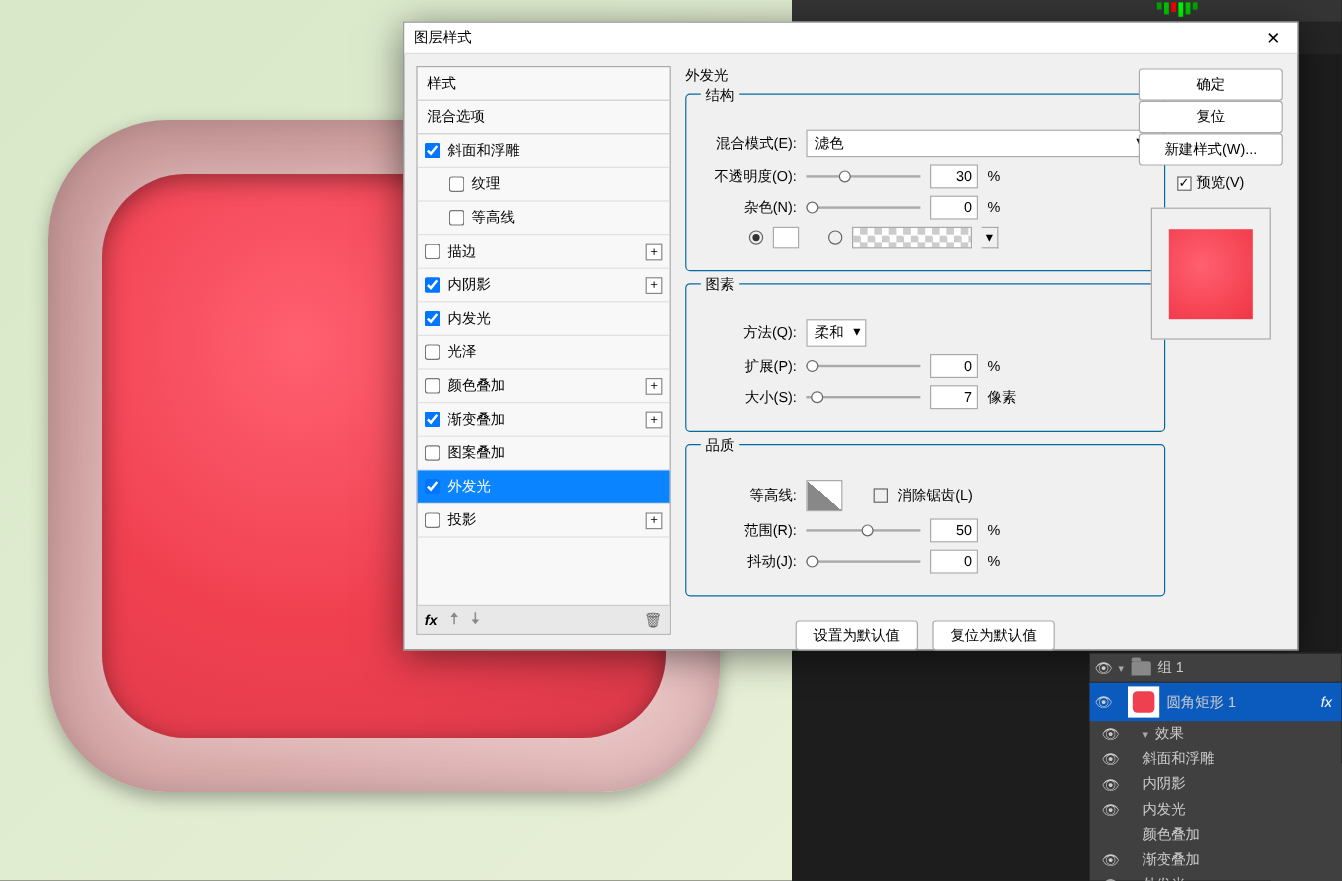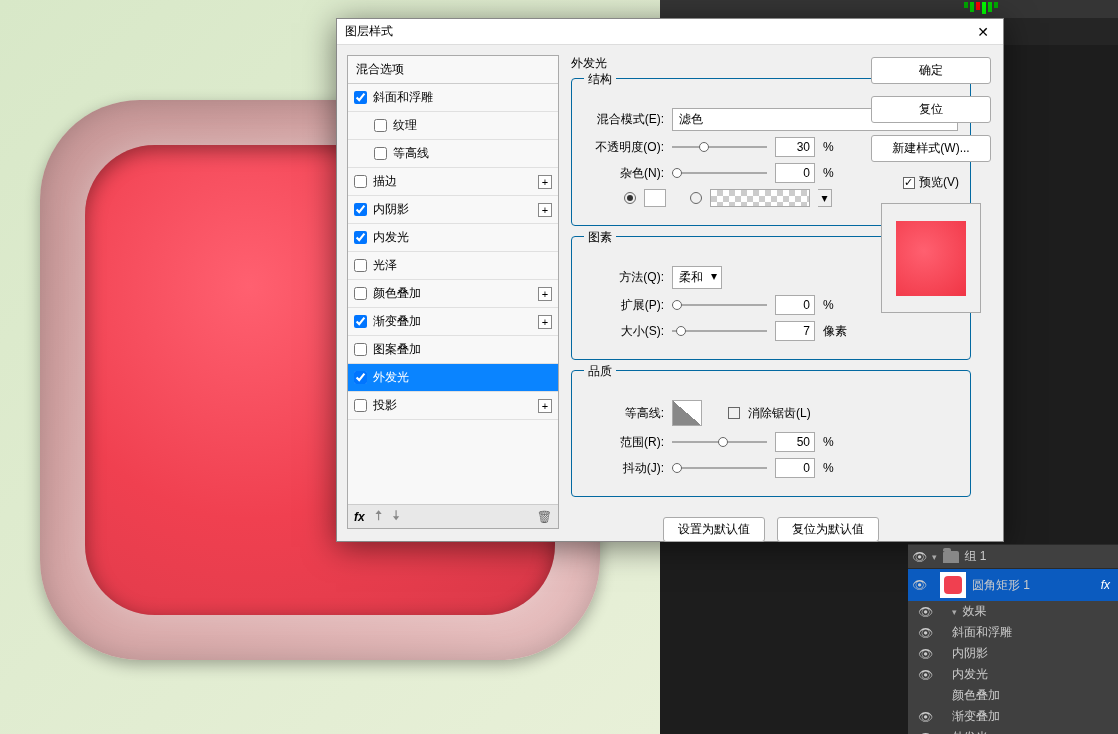--- a/index.html
+++ b/index.html
@@ -14,21 +14,21 @@
 .dark-bg { position: absolute; left: 660px; top: 45px; right: 0; bottom: 0; background: #1d1d1d; }
 .top-dark { position: absolute; left: 0; top: 0; right: 0; height: 18px; background: #353535; }
 .top-bars { position: absolute; right: 120px; top: 2px; display: flex; gap: 2px; }
 .top-bars span { width: 4px; background: #0f0; display: inline-block; }
 .top-bars .b1 { height: 6px; background: #0a0; }
 .top-bars .b2 { height: 10px; background: #0c0; }
 .top-bars .b3 { height: 8px; background: #f00; }
 .top-bars .b4 { height: 12px; background: #0f0; }
 
 
-.dialog { position: absolute; left: 336px; top: 18px; width: 668px; height: 524px; background: #f0f0f0; border: 1px solid #888; box-shadow: 0 5px 30px rgba(0,0,0,0.5); }
+.dialog { position: absolute; left: 336px; top: 18px; width: 746px; height: 524px; background: #f0f0f0; border: 1px solid #888; box-shadow: 0 5px 30px rgba(0,0,0,0.5); }
 .titlebar { height: 26px; background: #fff; border-bottom: 1px solid #ddd; display: flex; align-items: center; padding-left: 8px; }
 .titlebar-text { flex: 1; }
 .close-btn { width: 40px; height: 26px; text-align: center; line-height: 26px; font-size: 14px; }
 
 .dialog-body { position: absolute; top: 26px; left: 0; right: 0; bottom: 0; padding: 12px; }
 
 
 .styles-list { position: absolute; left: 10px; top: 10px; width: 212px; bottom: 12px; border: 1px solid #aaa; background: #f8f8f8; }
 .styles-header { padding: 5px 8px; border-bottom: 1px solid #ccc; }
 .styles-blend { padding: 5px 8px; border-bottom: 1px solid #ccc; }
@@ -61,21 +61,21 @@
 .color-swatch { width: 22px; height: 18px; border: 1px solid #aaa; background: #fff; }
 .gradient-bar { width: 100px; height: 18px; border: 1px solid #aaa; background: repeating-conic-gradient(#ccc 0 25%, #fff 0 50%) 0 0/12px 12px; }
 .gradient-dd { width: 14px; height: 18px; border: 1px solid #aaa; border-left: none; text-align: center; line-height: 16px; }
 .contour-box { width: 30px; height: 26px; border: 1px solid #aaa; background: linear-gradient(to top right, #888 0%, #888 50%, #fff 50%); }
 .cb-box { width: 12px; height: 12px; border: 1px solid #666; display: inline-block; }
 .btn-row { display: flex; gap: 12px; justify-content: center; margin-top: 20px; }
 .ps-btn { border: 1px solid #aaa; background: #fff; padding: 3px 14px; border-radius: 3px; }
 
 
 .right-col { position: absolute; right: 12px; top: 12px; width: 120px; }
-.wide-btn { display: block; width: 100%; border: 1px solid #aaa; background: #fff; padding: 4px 0; text-align: center; border-radius: 3px; margin-bottom: 12px; }
+.wide-btn { display: block; width: 100%; border: 1px solid #aaa; background: #fff; padding: 4px 0; text-align: center; border-radius: 3px; margin-bottom: 0; }
 .preview-cb { display: flex; align-items: center; justify-content: center; gap: 4px; margin: 6px 0 12px; }
 .preview-cb .cb-box { background: #fff; position: relative; }
 .preview-cb .cb-box::after { content: "✓"; position: absolute; left: 0; top: -2px; font-size: 11px; }
 .preview-box { width: 100px; height: 110px; border: 1px solid #aaa; margin: 0 auto; background: #f0f0f0; display: flex; align-items: center; justify-content: center; }
 .preview-swatch { width: 70px; height: 75px; background: radial-gradient(circle at 40% 40%, #ff6070, #f03545); }
 
 
 .layers-panel { position: absolute; right: 0; top: 544px; width: 210px; bottom: 0; background: #404040; color: #ccc; font-size: 11px; }
 .layer-row { display: flex; align-items: center; padding: 3px 4px; gap: 6px; }
 .layer-row.group { border-top: 1px solid #2a2a2a; border-bottom: 1px solid #2a2a2a; }
@@ -113,20 +113,21 @@
 <div class="dark-bg"></div>
 
 <div class="dialog">
   <div class="titlebar">
     <span class="titlebar-text">图层样式</span>
     <div class="close-btn">✕</div>
   </div>
   <div class="dialog-body">
 
     <div class="styles-list">
+      <div class="styles-header">样式</div>
       <div class="styles-blend">混合选项</div>
       <div id="styles-container">
           <div class="style-row">
             <input type="checkbox" checked="" style="">
             <span class="style-label">斜面和浮雕</span>
           </div>
           <div class="style-row sub">
             <input type="checkbox" style="">
             <span class="style-label">纹理</span>
           </div>

